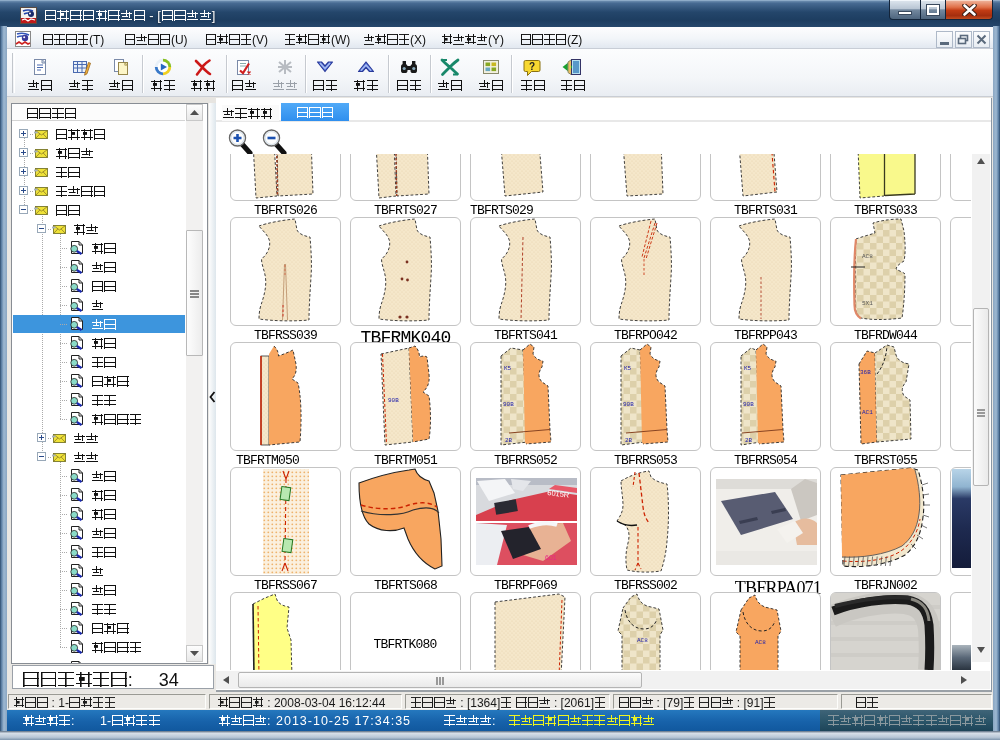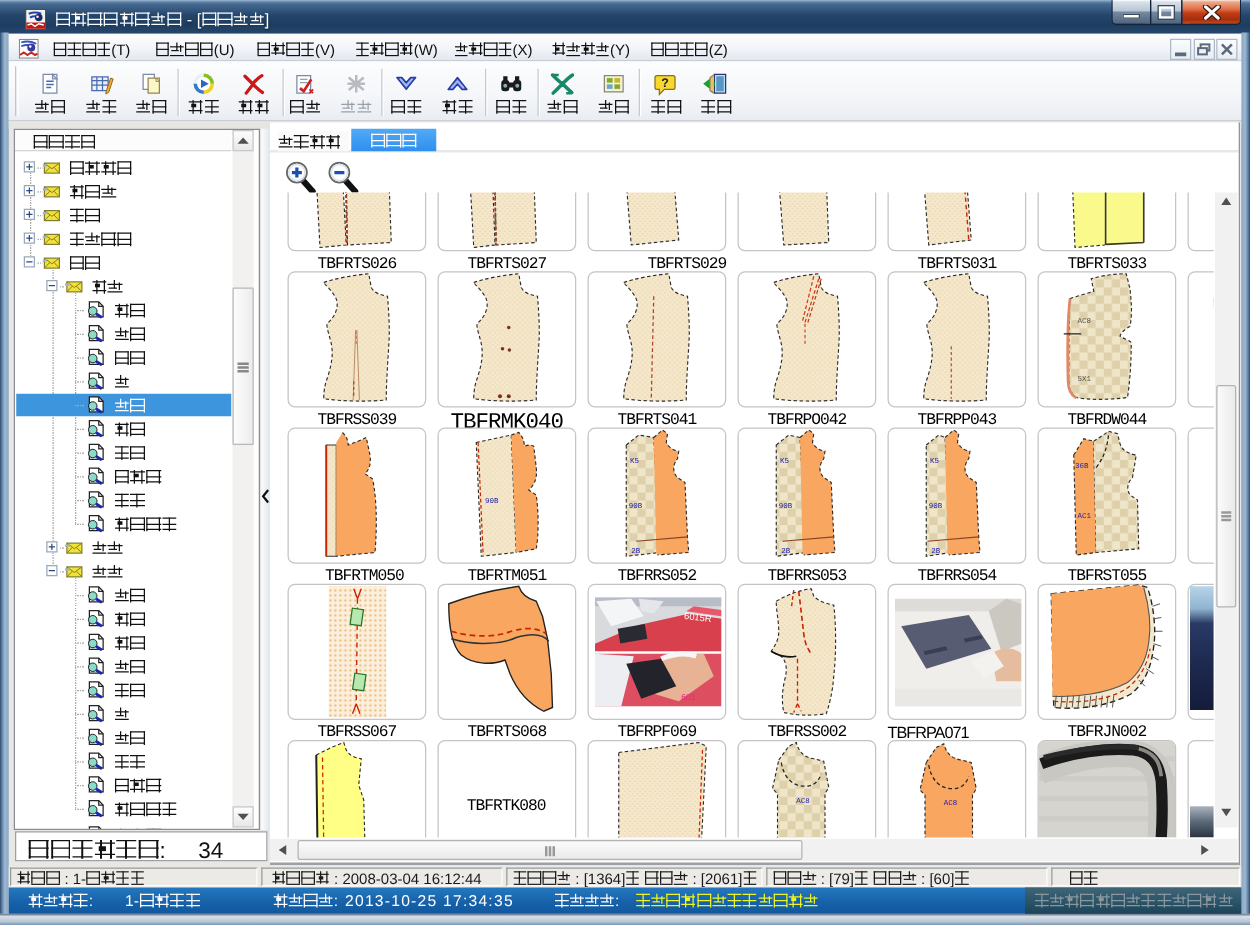--- a/index.html
+++ b/index.html
@@ -468,21 +468,21 @@
     <circle cx="9.5" cy="9" r="6.5" fill="none" stroke="#d8e2ea" stroke-width="1.2"></circle>
     <path d="M5.5 9 H13.5" stroke="#1a50b0" stroke-width="2.6"></path>
   </svg>
 <div class="ab" style="left:216px;top:154px;width:755px;height:516px;overflow:hidden">
     <div class="ab" id="grid" style="left:-216px;top:-154px;width:1000px;height:740px">
 <div class="ab" style="left:230.0px;top:91.5px;width:111px;height:109px;background:#fff;border:1px solid #c4c4c4;border-radius:6px"></div>
 <div class="ab" style="left:230.0px;top:203.0px;width:111px;text-align:center;font-family:'Liberation Mono',monospace;font-size:13px;letter-spacing:-0.8px;color:#000">TBFRTS026</div>
 <div class="ab" style="left:350.0px;top:91.5px;width:111px;height:109px;background:#fff;border:1px solid #c4c4c4;border-radius:6px"></div>
 <div class="ab" style="left:350.0px;top:203.0px;width:111px;text-align:center;font-family:'Liberation Mono',monospace;font-size:13px;letter-spacing:-0.8px;color:#000">TBFRTS027</div>
 <div class="ab" style="left:470.0px;top:91.5px;width:111px;height:109px;background:#fff;border:1px solid #c4c4c4;border-radius:6px"></div>
-<div class="ab" style="left:470.0px;top:203.0px;width:111px;text-align:right;font-family:'Liberation Mono',monospace;font-size:13px;letter-spacing:-0.8px;color:#000">TBFRTS029</div>
+<div class="ab" style="left:470.0px;top:203.0px;width:111px;text-align:left;font-family:'Liberation Mono',monospace;font-size:13px;letter-spacing:-0.8px;color:#000">TBFRTS029</div>
 <div class="ab" style="left:590.0px;top:91.5px;width:111px;height:109px;background:#fff;border:1px solid #c4c4c4;border-radius:6px"></div>
 <div class="ab" style="left:590.0px;top:220px;width:111px;text-align:center;font-family:'Liberation Mono',monospace;font-size:13px;letter-spacing:-0.8px;color:#000">TBFRTS030</div>
 <div class="ab" style="left:710.0px;top:91.5px;width:111px;height:109px;background:#fff;border:1px solid #c4c4c4;border-radius:6px"></div>
 <div class="ab" style="left:710.0px;top:203.0px;width:111px;text-align:center;font-family:'Liberation Mono',monospace;font-size:13px;letter-spacing:-0.8px;color:#000">TBFRTS031</div>
 <div class="ab" style="left:830.0px;top:91.5px;width:111px;height:109px;background:#fff;border:1px solid #c4c4c4;border-radius:6px"></div>
 <div class="ab" style="left:830.0px;top:203.0px;width:111px;text-align:center;font-family:'Liberation Mono',monospace;font-size:13px;letter-spacing:-0.8px;color:#000">TBFRTS033</div>
 <div class="ab" style="left:950.0px;top:91.5px;width:111px;height:109px;background:#fff;border:1px solid #c4c4c4;border-radius:6px"></div>
 <div class="ab" style="left:230.0px;top:216.5px;width:111px;height:109px;background:#fff;border:1px solid #c4c4c4;border-radius:6px"></div>
 <div class="ab" style="left:230.0px;top:328.0px;width:111px;text-align:center;font-family:'Liberation Mono',monospace;font-size:13px;letter-spacing:-0.8px;color:#000">TBFRSS039</div>
 <div class="ab" style="left:350.0px;top:216.5px;width:111px;height:109px;background:#fff;border:1px solid #c4c4c4;border-radius:6px"></div>
@@ -490,42 +490,42 @@
 <div class="ab" style="left:470.0px;top:216.5px;width:111px;height:109px;background:#fff;border:1px solid #c4c4c4;border-radius:6px"></div>
 <div class="ab" style="left:470.0px;top:328.0px;width:111px;text-align:center;font-family:'Liberation Mono',monospace;font-size:13px;letter-spacing:-0.8px;color:#000">TBFRTS041</div>
 <div class="ab" style="left:590.0px;top:216.5px;width:111px;height:109px;background:#fff;border:1px solid #c4c4c4;border-radius:6px"></div>
 <div class="ab" style="left:590.0px;top:328.0px;width:111px;text-align:center;font-family:'Liberation Mono',monospace;font-size:13px;letter-spacing:-0.8px;color:#000">TBFRPO042</div>
 <div class="ab" style="left:710.0px;top:216.5px;width:111px;height:109px;background:#fff;border:1px solid #c4c4c4;border-radius:6px"></div>
 <div class="ab" style="left:710.0px;top:328.0px;width:111px;text-align:center;font-family:'Liberation Mono',monospace;font-size:13px;letter-spacing:-0.8px;color:#000">TBFRPP043</div>
 <div class="ab" style="left:830.0px;top:216.5px;width:111px;height:109px;background:#fff;border:1px solid #c4c4c4;border-radius:6px"></div>
 <div class="ab" style="left:830.0px;top:328.0px;width:111px;text-align:center;font-family:'Liberation Mono',monospace;font-size:13px;letter-spacing:-0.8px;color:#000">TBFRDW044</div>
 <div class="ab" style="left:950.0px;top:216.5px;width:111px;height:109px;background:#fff;border:1px solid #c4c4c4;border-radius:6px"></div>
 <div class="ab" style="left:230.0px;top:341.5px;width:111px;height:109px;background:#fff;border:1px solid #c4c4c4;border-radius:6px"></div>
-<div class="ab" style="left:236px;top:453.0px;width:111px;text-align:center;font-family:'Liberation Mono',monospace;font-size:13px;letter-spacing:-0.8px;color:#000">TBFRTM050</div>
+<div class="ab" style="left:212px;top:453.0px;width:111px;text-align:center;font-family:'Liberation Mono',monospace;font-size:13px;letter-spacing:-0.8px;color:#000">TBFRTM050</div>
 <div class="ab" style="left:350.0px;top:341.5px;width:111px;height:109px;background:#fff;border:1px solid #c4c4c4;border-radius:6px"></div>
 <div class="ab" style="left:350.0px;top:453.0px;width:111px;text-align:center;font-family:'Liberation Mono',monospace;font-size:13px;letter-spacing:-0.8px;color:#000">TBFRTM051</div>
 <div class="ab" style="left:470.0px;top:341.5px;width:111px;height:109px;background:#fff;border:1px solid #c4c4c4;border-radius:6px"></div>
 <div class="ab" style="left:470.0px;top:453.0px;width:111px;text-align:center;font-family:'Liberation Mono',monospace;font-size:13px;letter-spacing:-0.8px;color:#000">TBFRRS052</div>
 <div class="ab" style="left:590.0px;top:341.5px;width:111px;height:109px;background:#fff;border:1px solid #c4c4c4;border-radius:6px"></div>
 <div class="ab" style="left:590.0px;top:453.0px;width:111px;text-align:center;font-family:'Liberation Mono',monospace;font-size:13px;letter-spacing:-0.8px;color:#000">TBFRRS053</div>
 <div class="ab" style="left:710.0px;top:341.5px;width:111px;height:109px;background:#fff;border:1px solid #c4c4c4;border-radius:6px"></div>
 <div class="ab" style="left:710.0px;top:453.0px;width:111px;text-align:center;font-family:'Liberation Mono',monospace;font-size:13px;letter-spacing:-0.8px;color:#000">TBFRRS054</div>
 <div class="ab" style="left:830.0px;top:341.5px;width:111px;height:109px;background:#fff;border:1px solid #c4c4c4;border-radius:6px"></div>
 <div class="ab" style="left:830.0px;top:453.0px;width:111px;text-align:center;font-family:'Liberation Mono',monospace;font-size:13px;letter-spacing:-0.8px;color:#000">TBFRST055</div>
 <div class="ab" style="left:950.0px;top:341.5px;width:111px;height:109px;background:#fff;border:1px solid #c4c4c4;border-radius:6px"></div>
 <div class="ab" style="left:230.0px;top:466.5px;width:111px;height:109px;background:#fff;border:1px solid #c4c4c4;border-radius:6px"></div>
 <div class="ab" style="left:230.0px;top:578.0px;width:111px;text-align:center;font-family:'Liberation Mono',monospace;font-size:13px;letter-spacing:-0.8px;color:#000">TBFRSS067</div>
 <div class="ab" style="left:350.0px;top:466.5px;width:111px;height:109px;background:#fff;border:1px solid #c4c4c4;border-radius:6px"></div>
 <div class="ab" style="left:350.0px;top:578.0px;width:111px;text-align:center;font-family:'Liberation Mono',monospace;font-size:13px;letter-spacing:-0.8px;color:#000">TBFRTS068</div>
 <div class="ab" style="left:470.0px;top:466.5px;width:111px;height:109px;background:#fff;border:1px solid #c4c4c4;border-radius:6px"></div>
 <div class="ab" style="left:470.0px;top:578.0px;width:111px;text-align:center;font-family:'Liberation Mono',monospace;font-size:13px;letter-spacing:-0.8px;color:#000">TBFRPF069</div>
 <div class="ab" style="left:590.0px;top:466.5px;width:111px;height:109px;background:#fff;border:1px solid #c4c4c4;border-radius:6px"></div>
 <div class="ab" style="left:590.0px;top:578.0px;width:111px;text-align:center;font-family:'Liberation Mono',monospace;font-size:13px;letter-spacing:-0.8px;color:#000">TBFRSS002</div>
 <div class="ab" style="left:710.0px;top:466.5px;width:111px;height:109px;background:#fff;border:1px solid #c4c4c4;border-radius:6px"></div>
-<div class="ab" style="left:710.0px;top:578.0px;width:111px;text-align:left;font-family:Liberation Sans, sans-serif;font-size:13px;letter-spacing:-0.8px;color:#000">TBFRPA071</div>
+<div class="ab" style="left:710.0px;top:578.0px;width:111px;text-align:right;font-family:Liberation Serif, serif;font-size:18px;letter-spacing:-0.8px;color:#000">TBFRPA071</div>
 <div class="ab" style="left:830.0px;top:466.5px;width:111px;height:109px;background:#fff;border:1px solid #c4c4c4;border-radius:6px"></div>
 <div class="ab" style="left:830.0px;top:578.0px;width:111px;text-align:center;font-family:'Liberation Mono',monospace;font-size:13px;letter-spacing:-0.8px;color:#000">TBFRJN002</div>
 <div class="ab" style="left:950.0px;top:466.5px;width:111px;height:109px;background:#fff;border:1px solid #c4c4c4;border-radius:6px"></div>
 <div class="ab" style="left:230.0px;top:591.5px;width:111px;height:109px;background:#fff;border:1px solid #c4c4c4;border-radius:6px"></div>
 <div class="ab" style="left:350.0px;top:591.5px;width:111px;height:109px;background:#fff;border:1px solid #c4c4c4;border-radius:6px"></div>
 <div class="ab" style="left:470.0px;top:591.5px;width:111px;height:109px;background:#fff;border:1px solid #c4c4c4;border-radius:6px"></div>
 <div class="ab" style="left:590.0px;top:591.5px;width:111px;height:109px;background:#fff;border:1px solid #c4c4c4;border-radius:6px"></div>
 <div class="ab" style="left:710.0px;top:591.5px;width:111px;height:109px;background:#fff;border:1px solid #c4c4c4;border-radius:6px"></div>
 <div class="ab" style="left:830.0px;top:591.5px;width:111px;height:109px;background:#fff;border:1px solid #c4c4c4;border-radius:6px"></div>
 <div class="ab" style="left:950.0px;top:591.5px;width:111px;height:109px;background:#fff;border:1px solid #c4c4c4;border-radius:6px"></div>
@@ -797,21 +797,21 @@
 <div class="ab" style="left:216px;top:690px;width:775px;height:2px;background:#9aa0a6"></div>
 <div class="ab" style="left:7px;top:693px;width:986px;height:17px;background:#eceae6"></div>
 <div class="ab" style="left:8px;top:694px;width:198px;height:15px;border:1px solid;border-color:#9a9a94 #fdfdfb #fdfdfb #9a9a94;background:#eceae6"></div>
 <div class="ab" style="left:209px;top:694px;width:193px;height:15px;border:1px solid;border-color:#9a9a94 #fdfdfb #fdfdfb #9a9a94;background:#eceae6"></div>
 <div class="ab" style="left:405px;top:694px;width:205px;height:15px;border:1px solid;border-color:#9a9a94 #fdfdfb #fdfdfb #9a9a94;background:#eceae6"></div>
 <div class="ab" style="left:613px;top:694px;width:225px;height:15px;border:1px solid;border-color:#9a9a94 #fdfdfb #fdfdfb #9a9a94;background:#eceae6"></div>
 <div class="ab" style="left:841px;top:694px;width:151px;height:15px;border:1px solid;border-color:#9a9a94 #fdfdfb #fdfdfb #9a9a94;background:#eceae6"></div>
 <div class="ab" style="left:13px;top:696px;font-size:12px;color:#1a1a1a"><i class="c v2"></i><i class="c v1"></i><i class="c v1"></i><t> : 1-</t><i class="c v1"></i><i class="c v2"></i><i class="c v0"></i><i class="c v0"></i></div>
 <div class="ab" style="left:217px;top:696px;font-size:12px;color:#1a1a1a"><i class="c v2"></i><i class="c v1"></i><i class="c v1"></i><i class="c v2"></i><t> : 2008-03-04 16:12:44</t></div>
 <div class="ab" style="left:410px;top:696px;font-size:12px;color:#1a1a1a"><i class="c v0"></i><i class="c v1"></i><i class="c v1"></i><i class="c v3"></i><t> : [1364]</t><i class="c v0"></i><t>  </t><i class="c v1"></i><i class="c v1"></i><i class="c v3"></i><t> : [2061]</t><i class="c v0"></i></div>
-<div class="ab" style="left:618px;top:696px;font-size:12px;color:#1a1a1a"><i class="c v1"></i><i class="c v1"></i><i class="c v3"></i><t> : [79]</t><i class="c v0"></i><t>  </t><i class="c v1"></i><i class="c v1"></i><i class="c v3"></i><t> : [60]</t><i class="c v0"></i></div>
+<div class="ab" style="left:618px;top:696px;font-size:12px;color:#1a1a1a"><i class="c v1"></i><i class="c v1"></i><i class="c v3"></i><t> : [79]</t><i class="c v0"></i><t>  </t><i class="c v1"></i><i class="c v1"></i><i class="c v3"></i><t> : [91]</t><i class="c v0"></i></div>
 <div class="ab" style="left:855px;top:696px;font-size:12px;color:#1a1a1a"><i class="c v1"></i><i class="c v0"></i></div>
 <div class="ab" style="left:7px;top:710px;width:986px;height:21px;background:linear-gradient(180deg,#2578be 0%,#1762aa 55%,#11589e 100%)"></div>
 <div class="ab" style="left:820px;top:710px;width:173px;height:21px;background:linear-gradient(180deg,#3f6478 0%,#2a5468 55%,#1d4458 100%)"></div>
 <div class="ab" style="left:22px;top:714px;font-size:12.5px;color:#fff"><i class="c v2"></i><i class="c v3"></i><i class="c v2"></i><i class="c v0"></i><t>:</t></div>
 <div class="ab" style="left:100px;top:714px;font-size:12.5px;color:#fff"><t>1-</t><i class="c v1"></i><i class="c v2"></i><i class="c v0"></i><i class="c v0"></i></div>
 <div class="ab" style="left:218px;top:714px;font-size:12.5px;color:#fff"><i class="c v2"></i><i class="c v3"></i><i class="c v1"></i><i class="c v3"></i><t>:</t></div>
 <div class="ab" style="left:276px;top:714px;font-size:12.5px;color:#fff;letter-spacing:1px">2013-10-25 17:34:35</div>
 <div class="ab" style="left:443px;top:714px;font-size:12.5px;color:#fff"><i class="c v0"></i><i class="c v3"></i><i class="c v3"></i><i class="c v3"></i><t>:</t></div>
 <div class="ab" style="left:508px;top:714px;font-size:12.5px;color:#eef520"><i class="c v0"></i><i class="c v3"></i><i class="c v1"></i><i class="c v2"></i><i class="c v1"></i><i class="c v3"></i><i class="c v0"></i><i class="c v0"></i><i class="c v3"></i><i class="c v1"></i><i class="c v2"></i><i class="c v3"></i></div>
 <div class="ab" style="left:827px;top:714px;font-size:12.5px;color:#8a989e;text-shadow:1px 1px 0 #16323e"><i class="c v0"></i><i class="c v3"></i><i class="c v2"></i><i class="c v1"></i><i class="c v2"></i><i class="c v1"></i><i class="c v3"></i><i class="c v0"></i><i class="c v0"></i><i class="c v3"></i><i class="c v1"></i><i class="c v2"></i><i class="c v3"></i></div>

